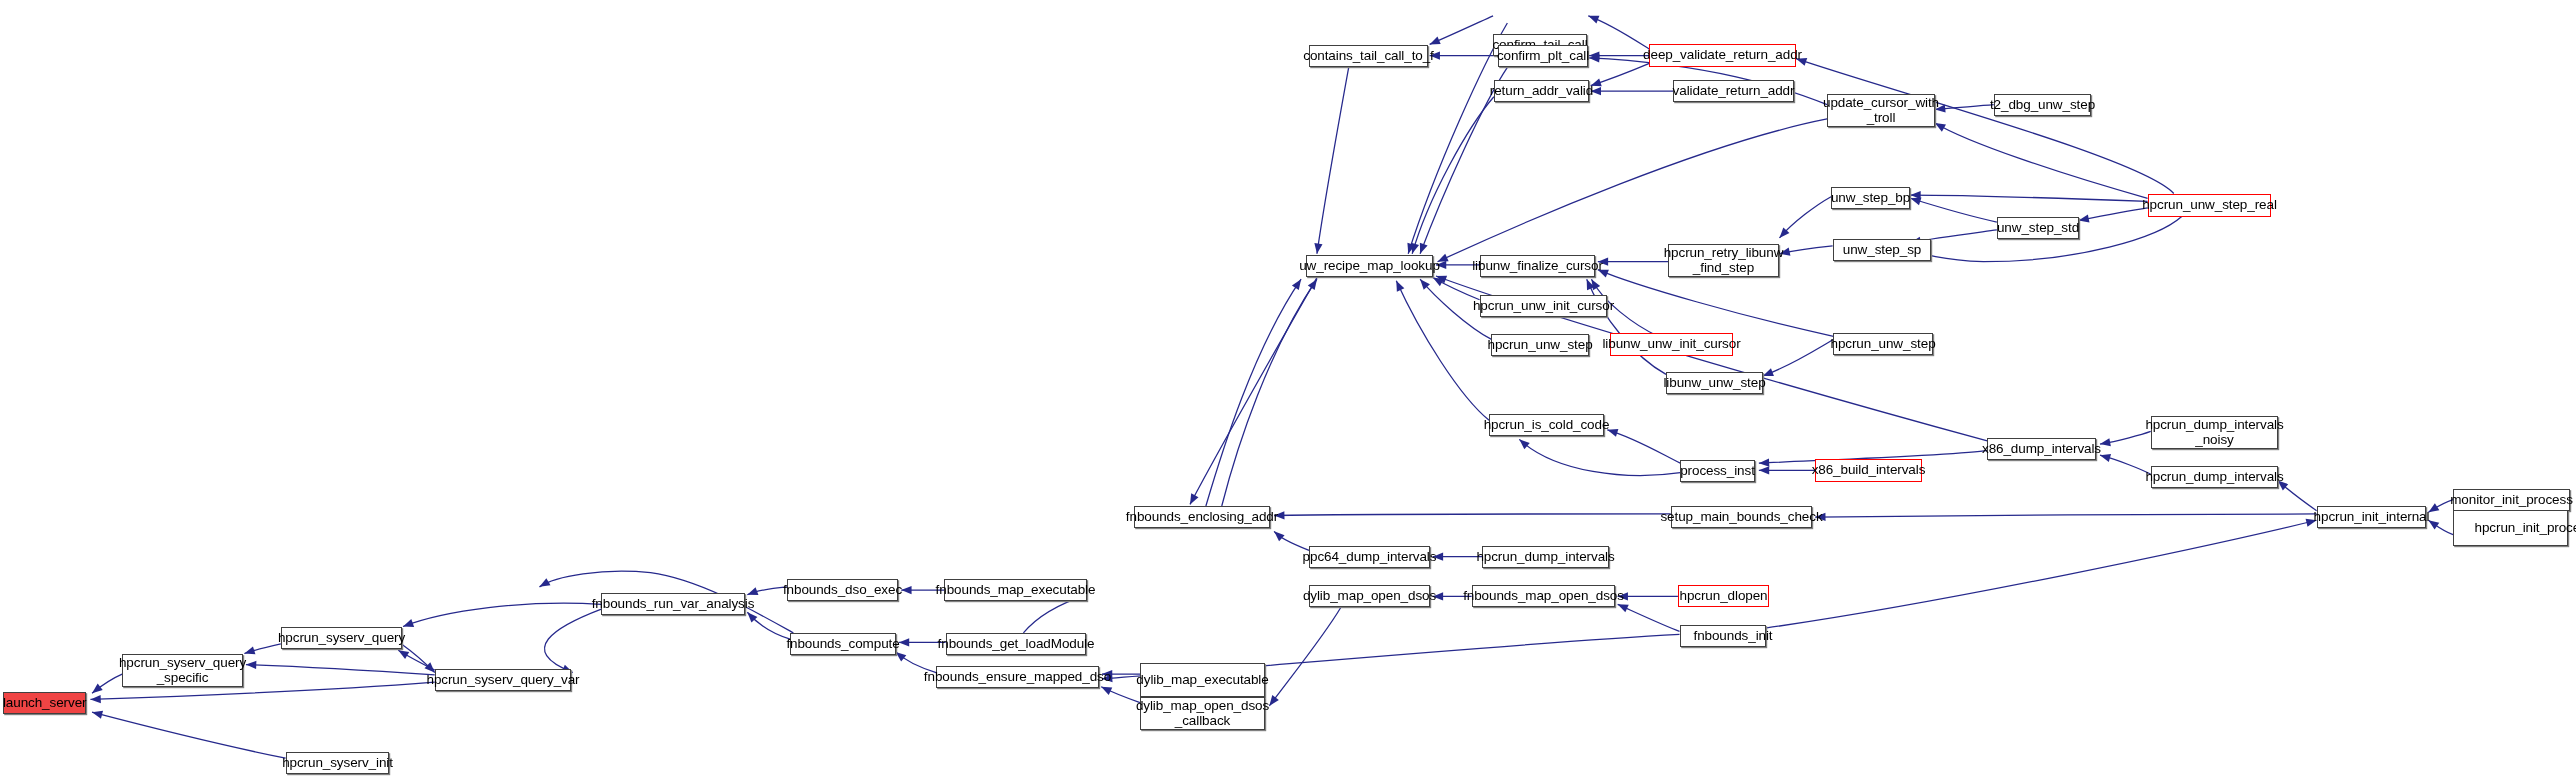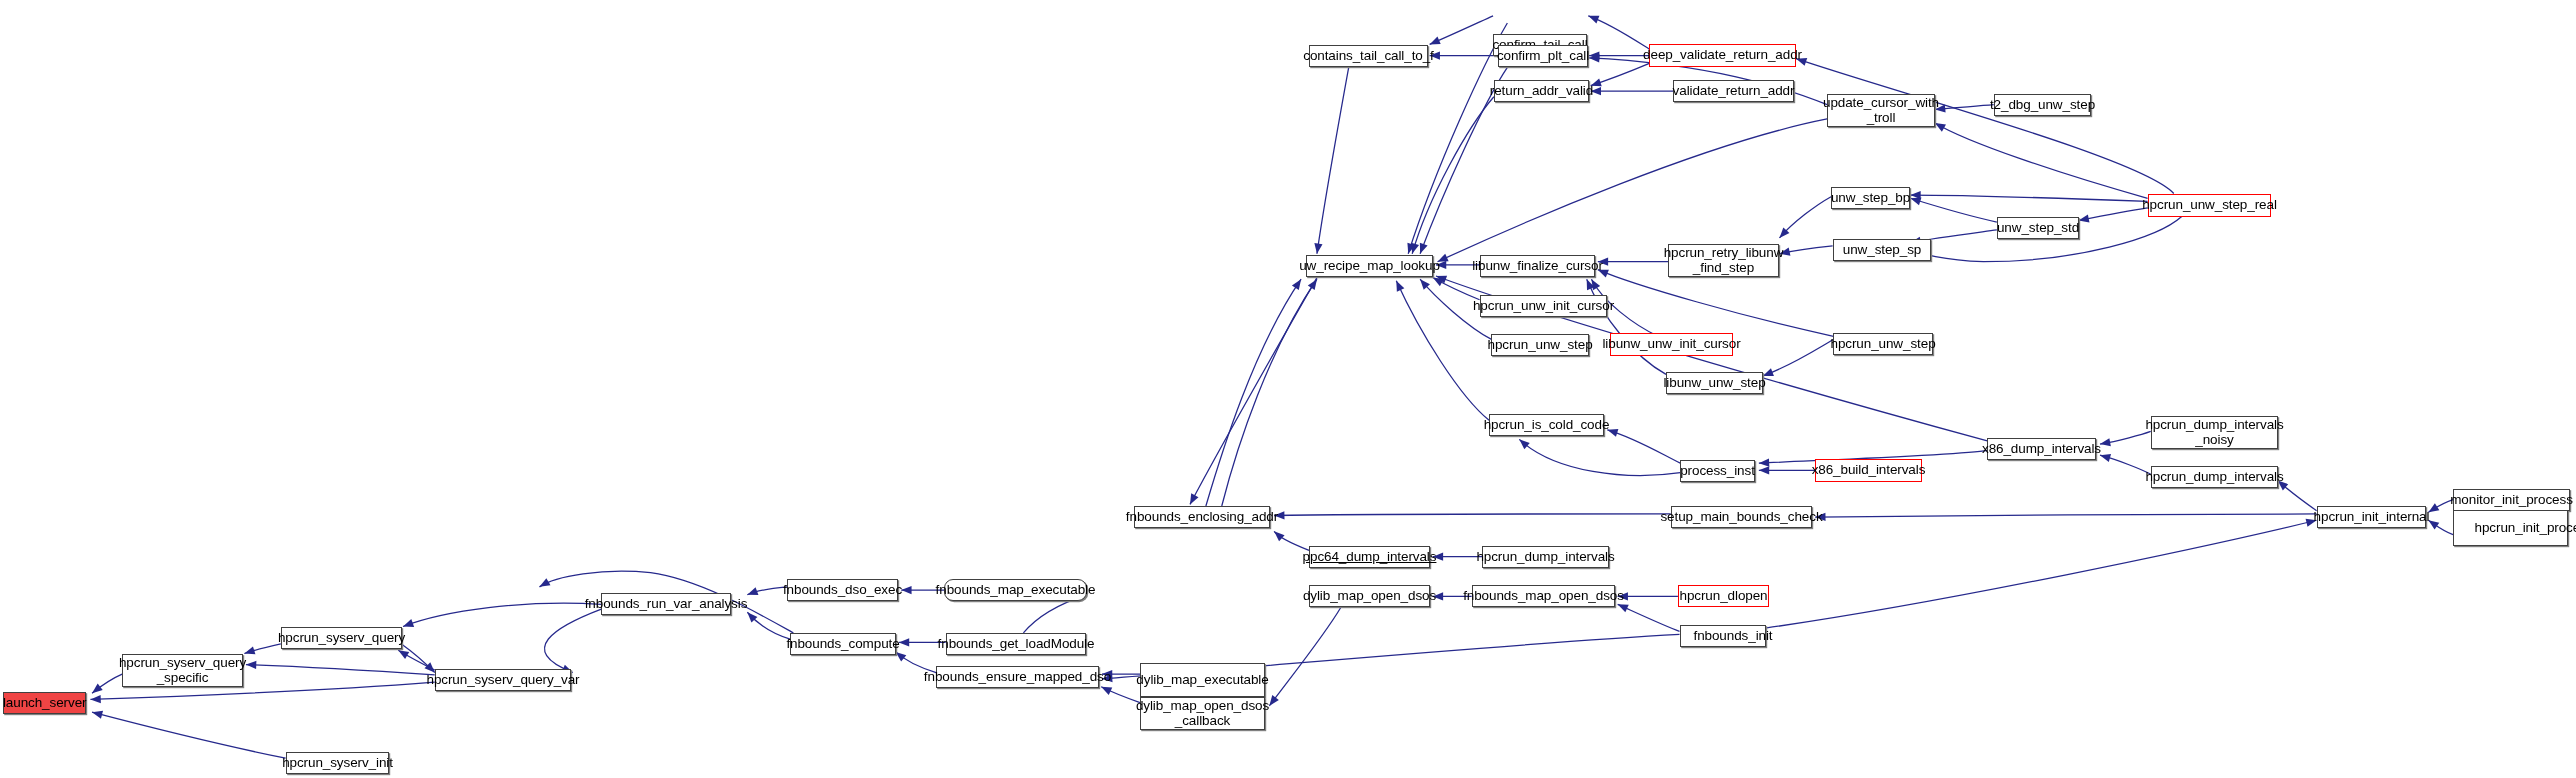--- a/index.html
+++ b/index.html
@@ -210,31 +210,31 @@
       <path d="M2740,244 C2700,200 2400,120 2264,74" class="edge-path"></path>
       <polygon points="0,0 -13,-5.2 -13,5.2" class="edge-head" transform="translate(2264,74) rotate(-161.46768366903473)"></polygon>
     </svg>
   <div id="node-layer">
       <div class="node-box current" style="left: 3.2px; top: 692px; width: 83px; height: 22px;">launch_server</div>
       <div class="node-box" style="left: 122px; top: 654px; width: 121px; height: 33px;">hpcrun_syserv_query
 _specific</div>
       <div class="node-box" style="left: 435px; top: 669px; width: 136px; height: 22px;">hpcrun_syserv_query_var</div>
       <div class="node-box" style="left: 281px; top: 627px; width: 121px; height: 22px;">hpcrun_syserv_query</div>
       <div class="node-box" style="left: 286px; top: 752px; width: 103px; height: 22px;">hpcrun_syserv_init</div>
-      <div class="node-box" style="left: 601px; top: 593px; width: 130px; height: 22px;">fnbounds_run_var_analysis</div>
+      <div class="node-box" style="left: 601px; top: 593px; width: 144px; height: 22px;">fnbounds_run_var_analysis</div>
       <div class="node-box" style="left: 787px; top: 579px; width: 111px; height: 22px;">fnbounds_dso_exec</div>
-      <div class="node-box" style="left: 944px; top: 579px; width: 143px; height: 22px; border-radius: 9px;">fnbounds_map_executable</div>
+      <div class="node-box" style="left: 944px; top: 579px; width: 143px; height: 22px;">fnbounds_map_executable</div>
       <div class="node-box" style="left: 790px; top: 633px; width: 106px; height: 22px;">fnbounds_compute</div>
       <div class="node-box" style="left: 946px; top: 633px; width: 140px; height: 22px;">fnbounds_get_loadModule</div>
       <div class="node-box" style="left: 936px; top: 666px; width: 163px; height: 22px;">fnbounds_ensure_mapped_dso</div>
       <div class="node-box" style="left: 1140px; top: 663px; width: 125px; height: 34px;">dylib_map_executable</div>
       <div class="node-box" style="left: 1140px; top: 697px; width: 125px; height: 33px;">dylib_map_open_dsos
 _callback</div>
       <div class="node-box" style="left: 1134px; top: 506px; width: 136px; height: 22px;">fnbounds_enclosing_addr</div>
-      <div class="node-box" style="left: 1309px; top: 546px; width: 121px; height: 22px; text-decoration: underline;">ppc64_dump_intervals</div>
+      <div class="node-box" style="left: 1309px; top: 546px; width: 121px; height: 22px;">ppc64_dump_intervals</div>
       <div class="node-box" style="left: 1482px; top: 546px; width: 127px; height: 22px;">hpcrun_dump_intervals</div>
       <div class="node-box" style="left: 1309px; top: 585px; width: 121px; height: 22px;">dylib_map_open_dsos</div>
       <div class="node-box" style="left: 1472px; top: 585px; width: 143px; height: 22px;">fnbounds_map_open_dsos</div>
       <div class="node-box red" style="left: 1678px; top: 585px; width: 91px; height: 22px;">hpcrun_dlopen</div>
       <div class="node-box" style="left: 1680px; top: 625px; width: 86px; height: 22px; padding-left: 20px;">fnbounds_init</div>
       <div class="node-box" style="left: 1306px; top: 255px; width: 127px; height: 22px;">uw_recipe_map_lookup</div>
       <div class="node-box" style="left: 1309px; top: 45px; width: 119px; height: 22px;">contains_tail_call_to_f</div>
       <div class="node-box" style="left: 1493px; top: 0.8px; width: 94px; height: 22px; margin-top: 33px;">confirm_tail_call</div>
       <div class="node-box" style="left: 1498px; top: 45px; width: 90px; height: 22px;">confirm_plt_call</div>
       <div class="node-box" style="left: 1494px; top: 80px; width: 95px; height: 22px;">return_addr_valid</div>

